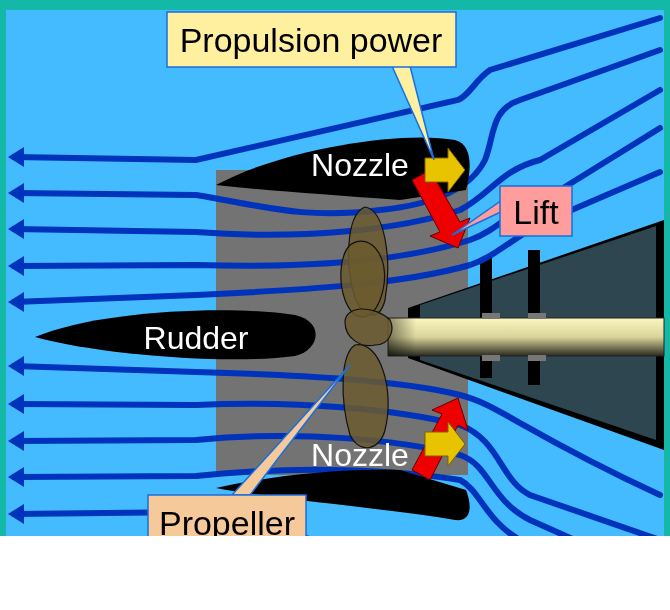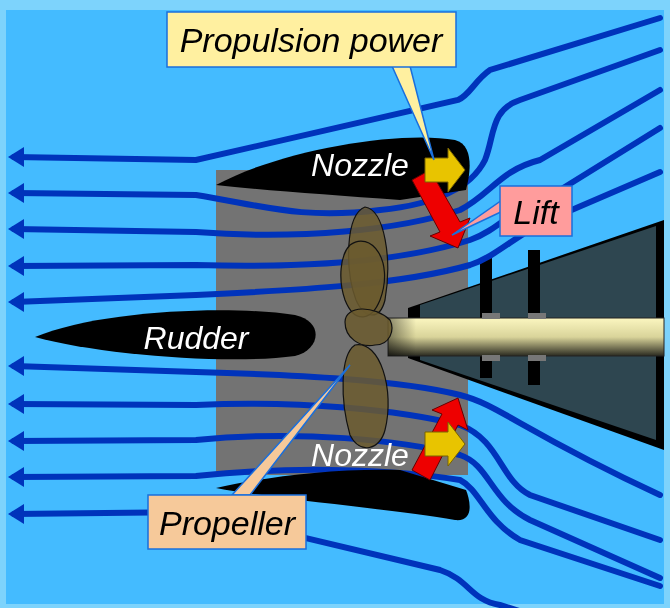--- a/index.html
+++ b/index.html
@@ -1,16 +1,16 @@
 <!DOCTYPE html>
 <html><head>
 <meta charset="utf-8">
 <style>
   html,body{margin:0;padding:0;background:#ffffff;}
-  #stage{position:relative;width:670px;height:608px;background:#7dd3fc;overflow:hidden;font-style:italic;}
+  #stage{position:relative;width:670px;height:536px;background:#14b8a6;overflow:hidden;}
   svg{position:absolute;left:0;top:0;}
   .lbl{font-family:"Liberation Sans",sans-serif;}
 </style>
 </head>
 <body>
 
 <div id="stage">
 <svg width="670" height="610" viewBox="0 0 670 610">
   <defs>
     <linearGradient id="shaftGrad" x1="0" y1="0" x2="0" y2="1">

